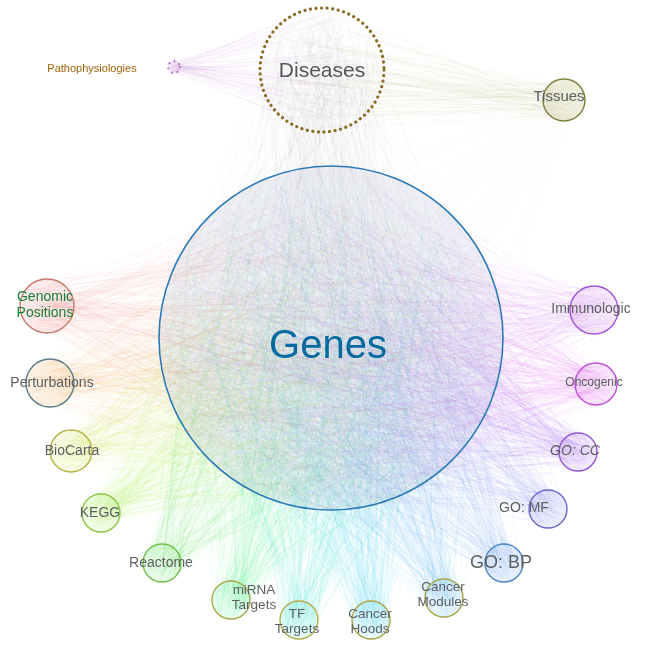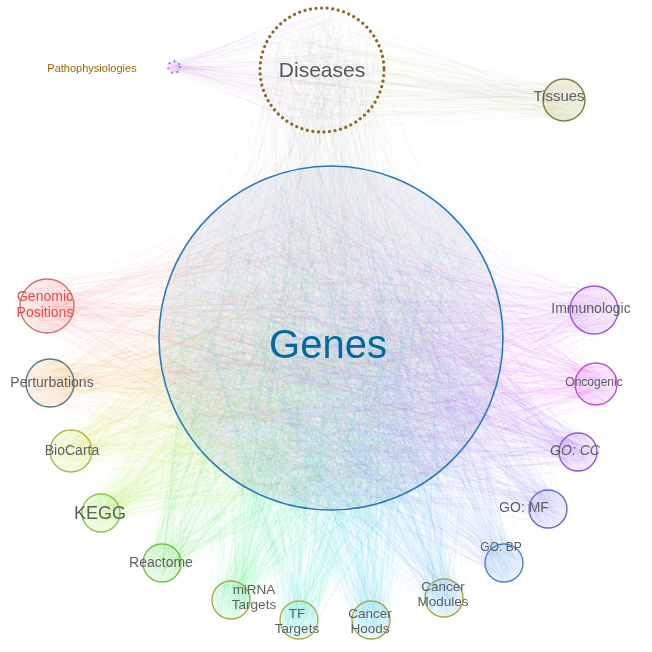--- a/index.html
+++ b/index.html
@@ -2919,33 +2919,33 @@
         <circle cx="578" cy="452" r="19" stroke="#9456d0" stroke-width="1.4" fill="#9850ec" fill-opacity="0.12"></circle>
         <circle cx="596" cy="384" r="21" stroke="#c04cd8" stroke-width="1.4" fill="#d840ec" fill-opacity="0.12"></circle>
         <circle cx="594" cy="310" r="24" stroke="#a050d8" stroke-width="1.4" fill="#b84ce0" fill-opacity="0.12"></circle>
       </g>
   </svg>
   <div class="label-layer">
       <div class="node-label" style="left: 322px; top: 70px; font-size: 21px; color: rgb(84, 86, 90);">Diseases</div>
       <div class="node-label" style="left: 92px; top: 68px; font-size: 11px; color: #a16207;">Pathophysiologies</div>
       <div class="node-label" style="left: 559px; top: 96px; font-size: 15px; color: rgb(93, 95, 97);">Tissues</div>
       <div class="node-label" style="left: 328px; top: 344px; font-size: 40px; color: #0369a1;">Genes</div>
-      <div class="node-label" style="left: 45px; top: 305px; font-size: 14px; color: #ef4444;">Genomic
+      <div class="node-label" style="left: 45px; top: 305px; font-size: 14px; color: #15803d;">Genomic
 Positions</div>
       <div class="node-label" style="left: 52px; top: 383px; font-size: 14px; color: rgb(93, 95, 97);">Perturbations</div>
       <div class="node-label" style="left: 72px; top: 451px; font-size: 14px; color: rgb(93, 95, 97);">BioCarta</div>
-      <div class="node-label" style="left: 100px; top: 513px; font-size: 18px; color: rgb(93, 95, 97);">KEGG</div>
+      <div class="node-label" style="left: 100px; top: 513px; font-size: 14px; color: rgb(93, 95, 97);">KEGG</div>
       <div class="node-label" style="left: 161px; top: 563px; font-size: 14px; color: rgb(93, 95, 97);">Reactome</div>
       <div class="node-label" style="left: 230px; top: 597px; font-size: 13.5px; color: rgb(93, 95, 97); margin-left: 24px;">miRNA
 Targets</div>
       <div class="node-label" style="left: 297px; top: 621px; font-size: 13.5px; color: rgb(93, 95, 97);">TF
 Targets</div>
       <div class="node-label" style="left: 370px; top: 621px; font-size: 13.5px; color: rgb(93, 95, 97);">Cancer
 Hoods</div>
       <div class="node-label" style="left: 443px; top: 594px; font-size: 13.5px; color: rgb(93, 95, 97);">Cancer
 Modules</div>
-      <div class="node-label" style="left: 501px; top: 548px; font-size: 12px; color: rgb(93, 95, 97);">GO: BP</div>
+      <div class="node-label" style="left: 501px; top: 562px; font-size: 18px; color: rgb(93, 95, 97);">GO: BP</div>
       <div class="node-label" style="left: 524px; top: 508px; font-size: 14px; color: rgb(93, 95, 97);">GO: MF</div>
       <div class="node-label" style="left: 575px; top: 451px; font-size: 14px; color: rgb(93, 95, 97); font-style: italic;">GO: CC</div>
       <div class="node-label" style="left: 594px; top: 383px; font-size: 12px; color: rgb(93, 95, 97);">Oncogenic</div>
       <div class="node-label" style="left: 591px; top: 309px; font-size: 14px; color: rgb(93, 95, 97);">Immunologic</div>
     </div>
 </div>
 
 </body></html>

